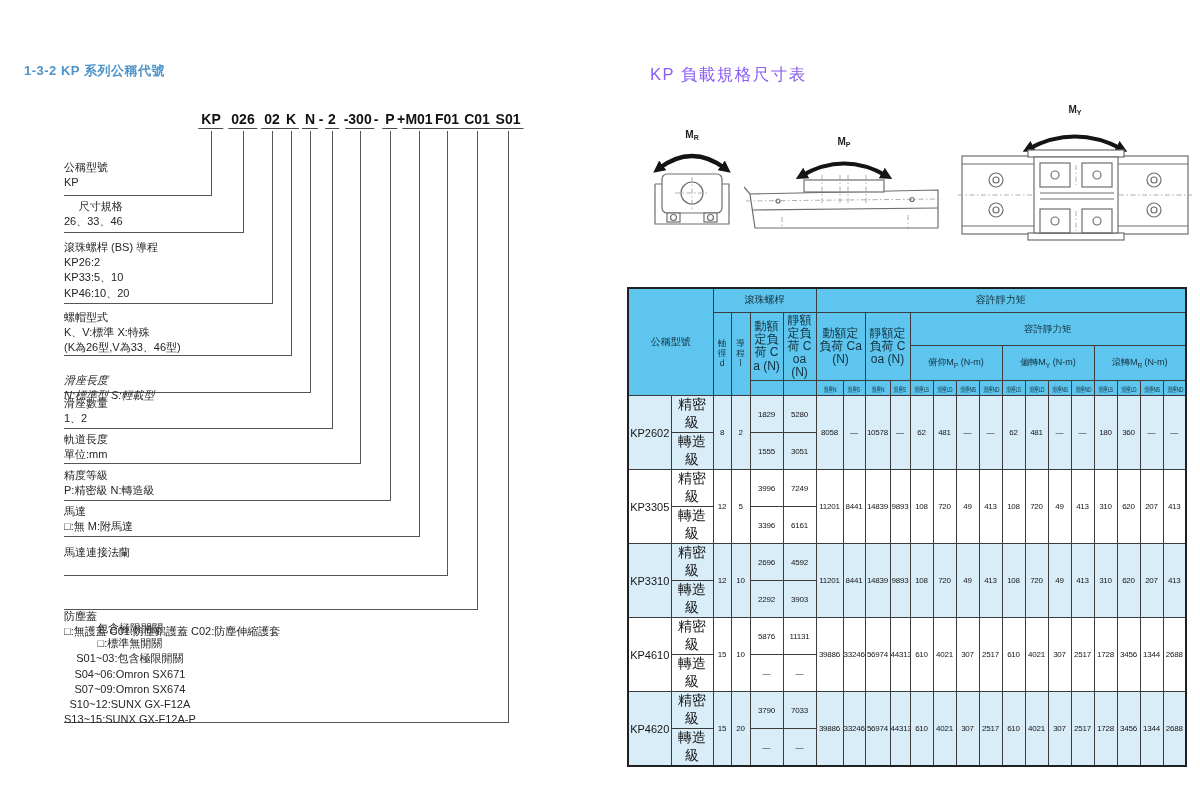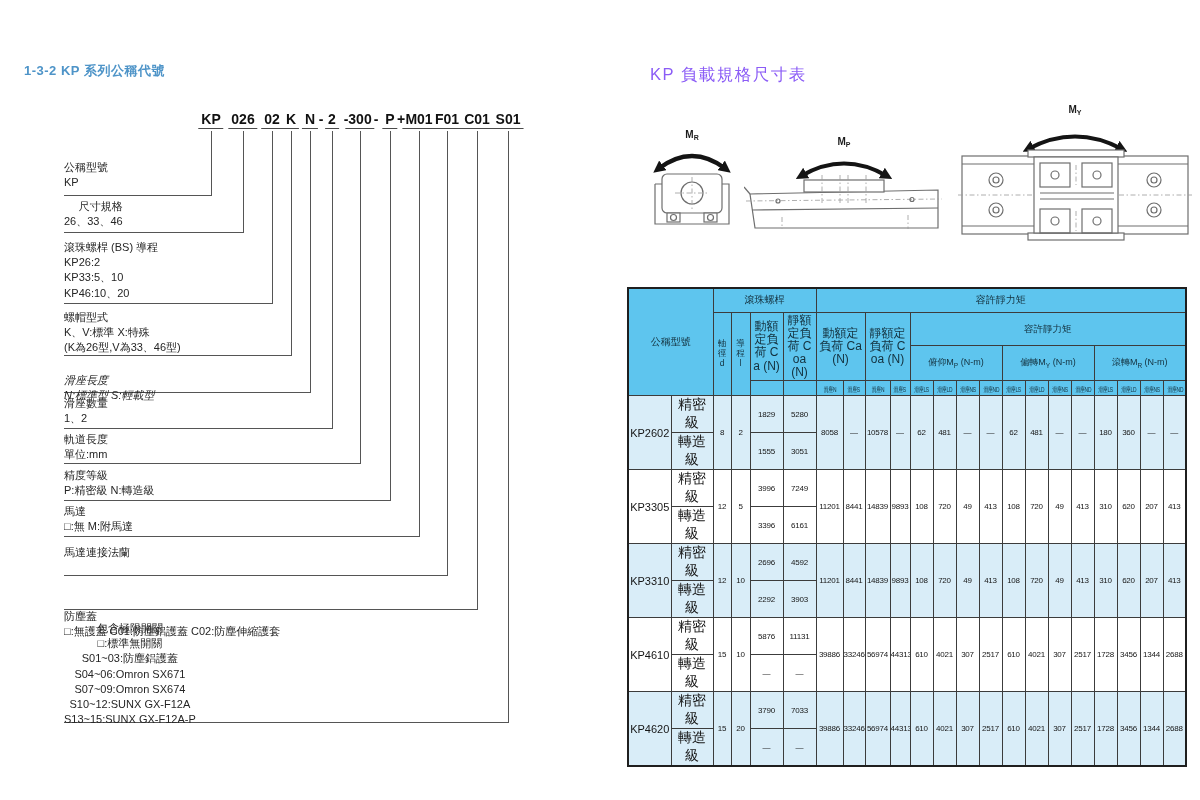--- a/index.html
+++ b/index.html
@@ -141,21 +141,21 @@
       <div class="sec" style="top: 545px;">
         <div class="t">馬達連接法蘭</div>
       </div>
       <div class="sec" style="top: 609px;">
         <div class="t">防塵蓋</div>
         <div class="l">□:無護蓋  C01:防塵鋁護蓋  C02:防塵伸縮護套</div>
       </div>
       <div class="sec" style="top: 621px; text-align: center;">
         <div class="t">包含極限開關</div>
         <div class="l">□:標準無開關</div>
-        <div class="l">S01~03:防塵鋁護蓋</div>
+        <div class="l">S01~03:包含極限開關</div>
         <div class="l">S04~06:Omron SX671</div>
         <div class="l">S07~09:Omron SX674</div>
         <div class="l">S10~12:SUNX GX-F12A</div>
         <div class="l">S13~15:SUNX GX-F12A-P</div>
       </div>
     </div>
 
   <div class="right-title">KP 負載規格尺寸表</div>
 
   <div class="fig" style="left:642px;top:127px;width:100px;height:105px">

